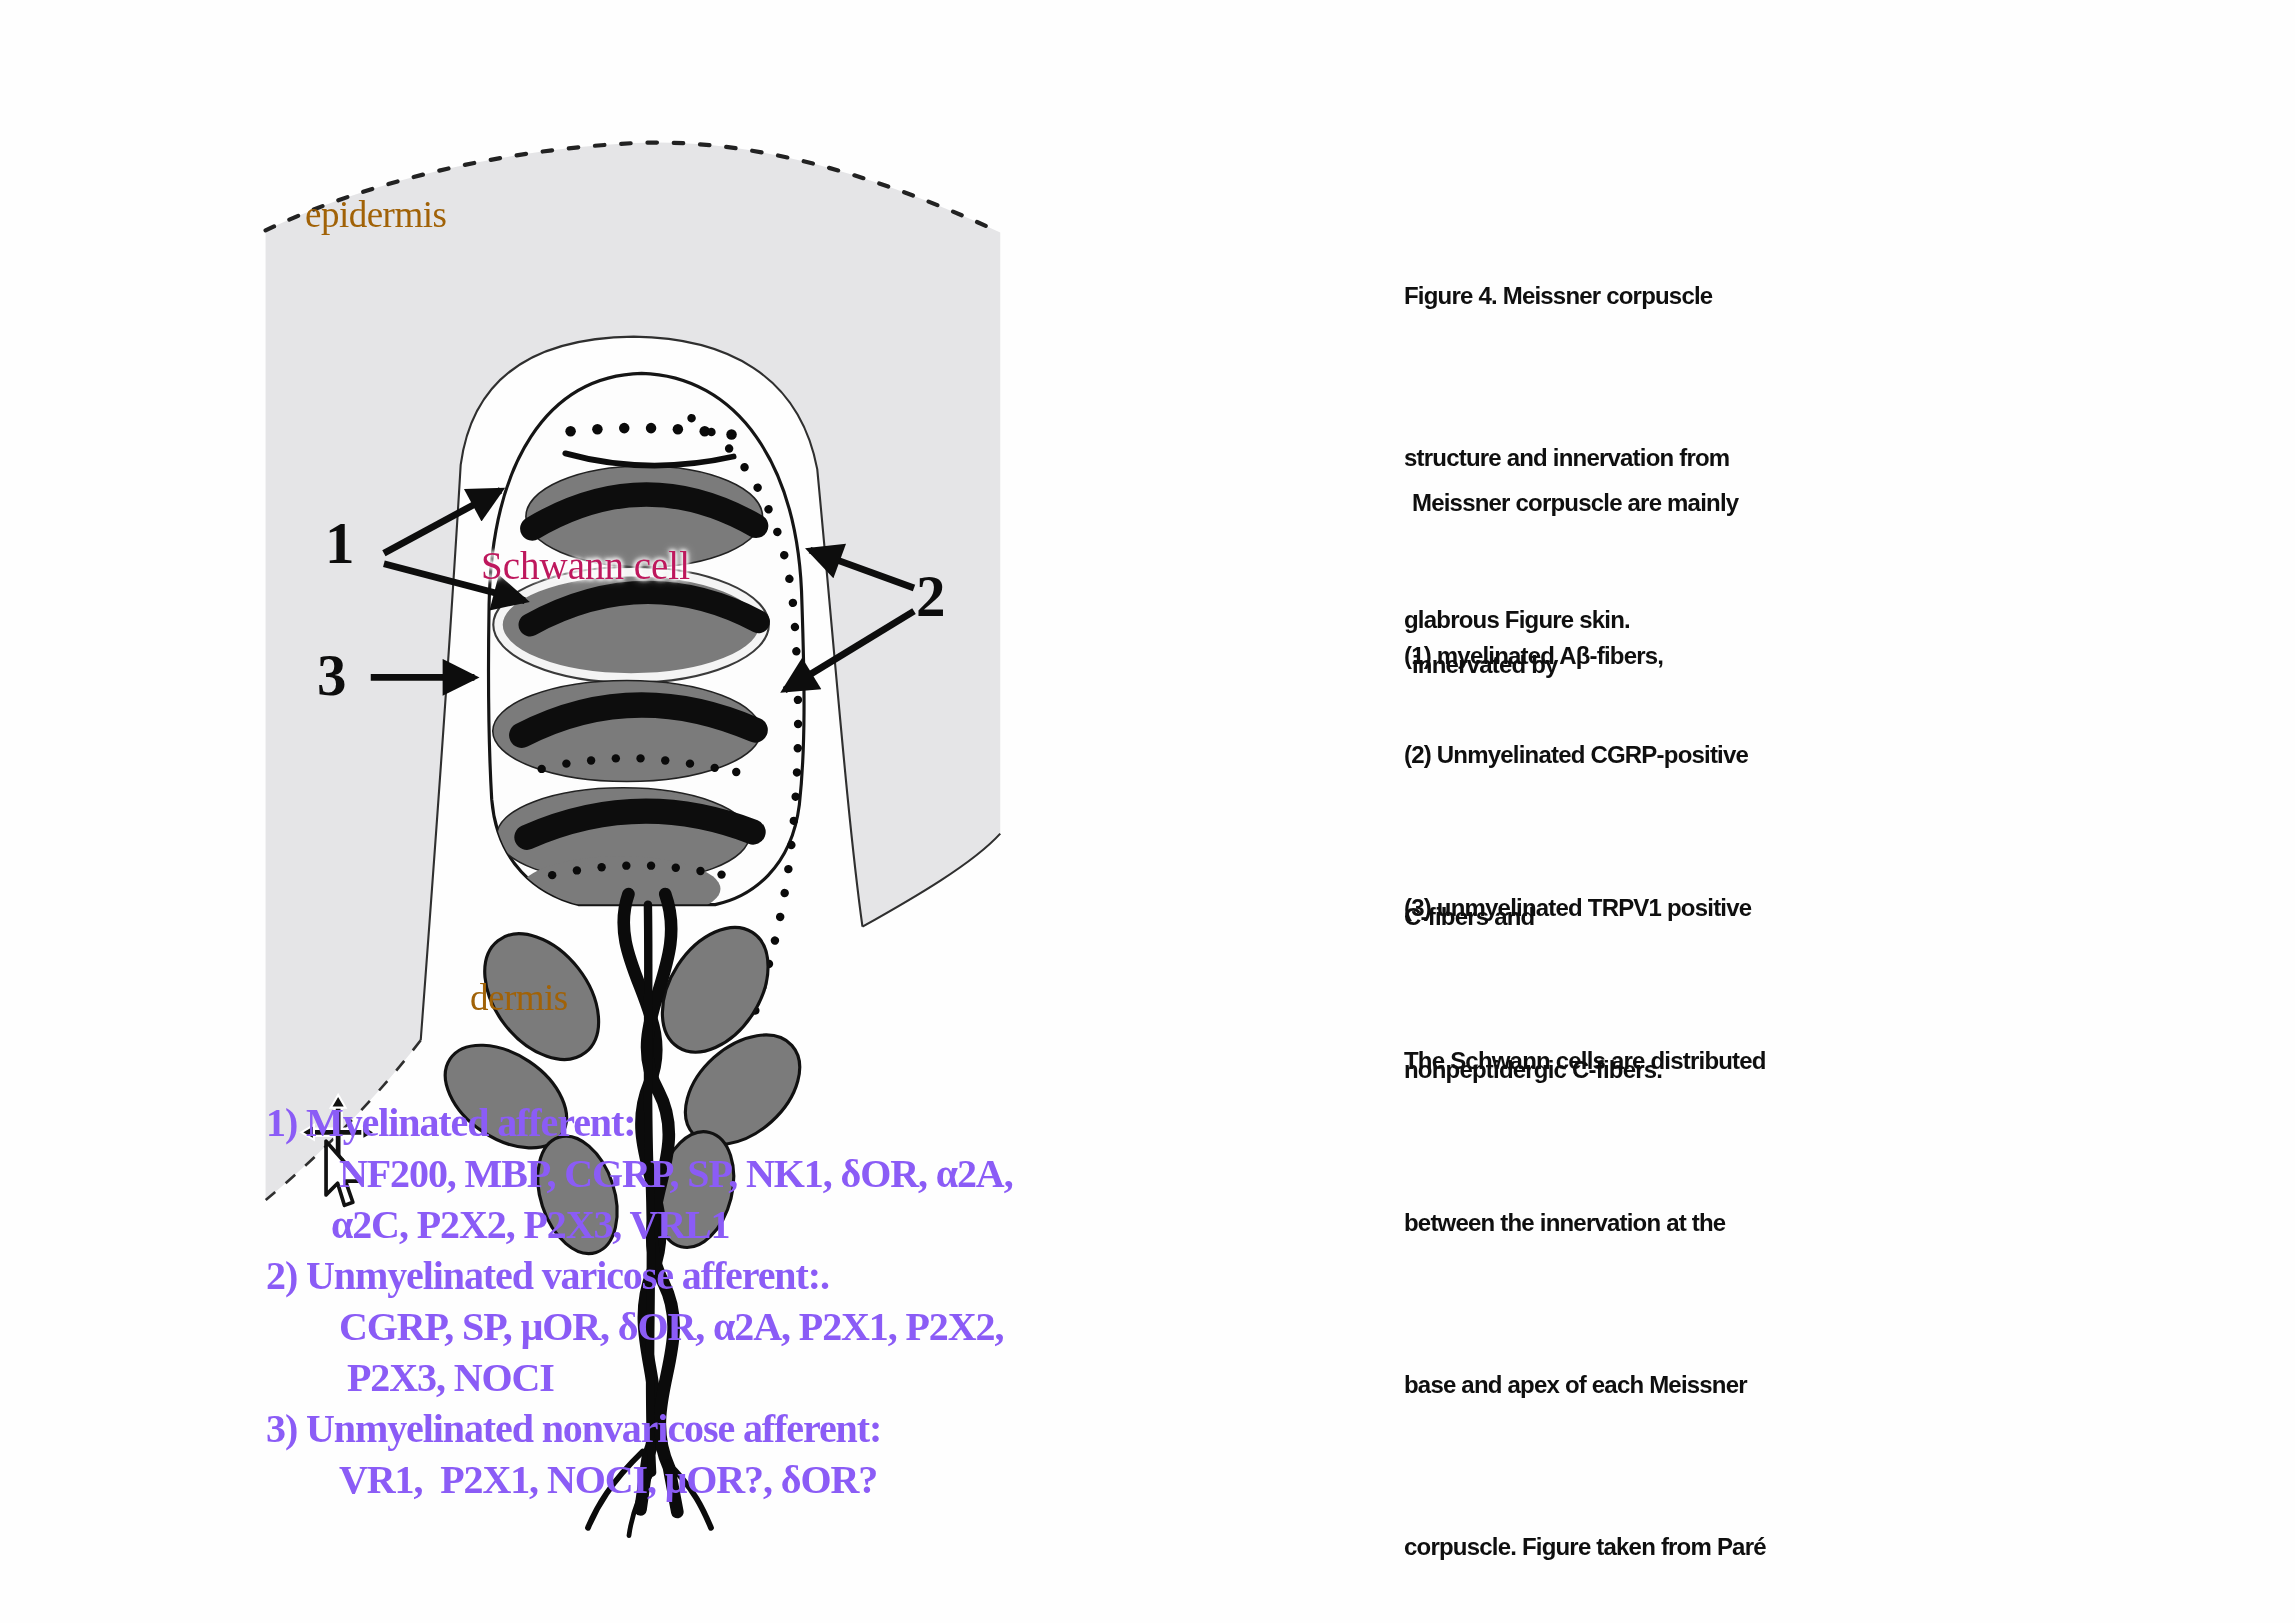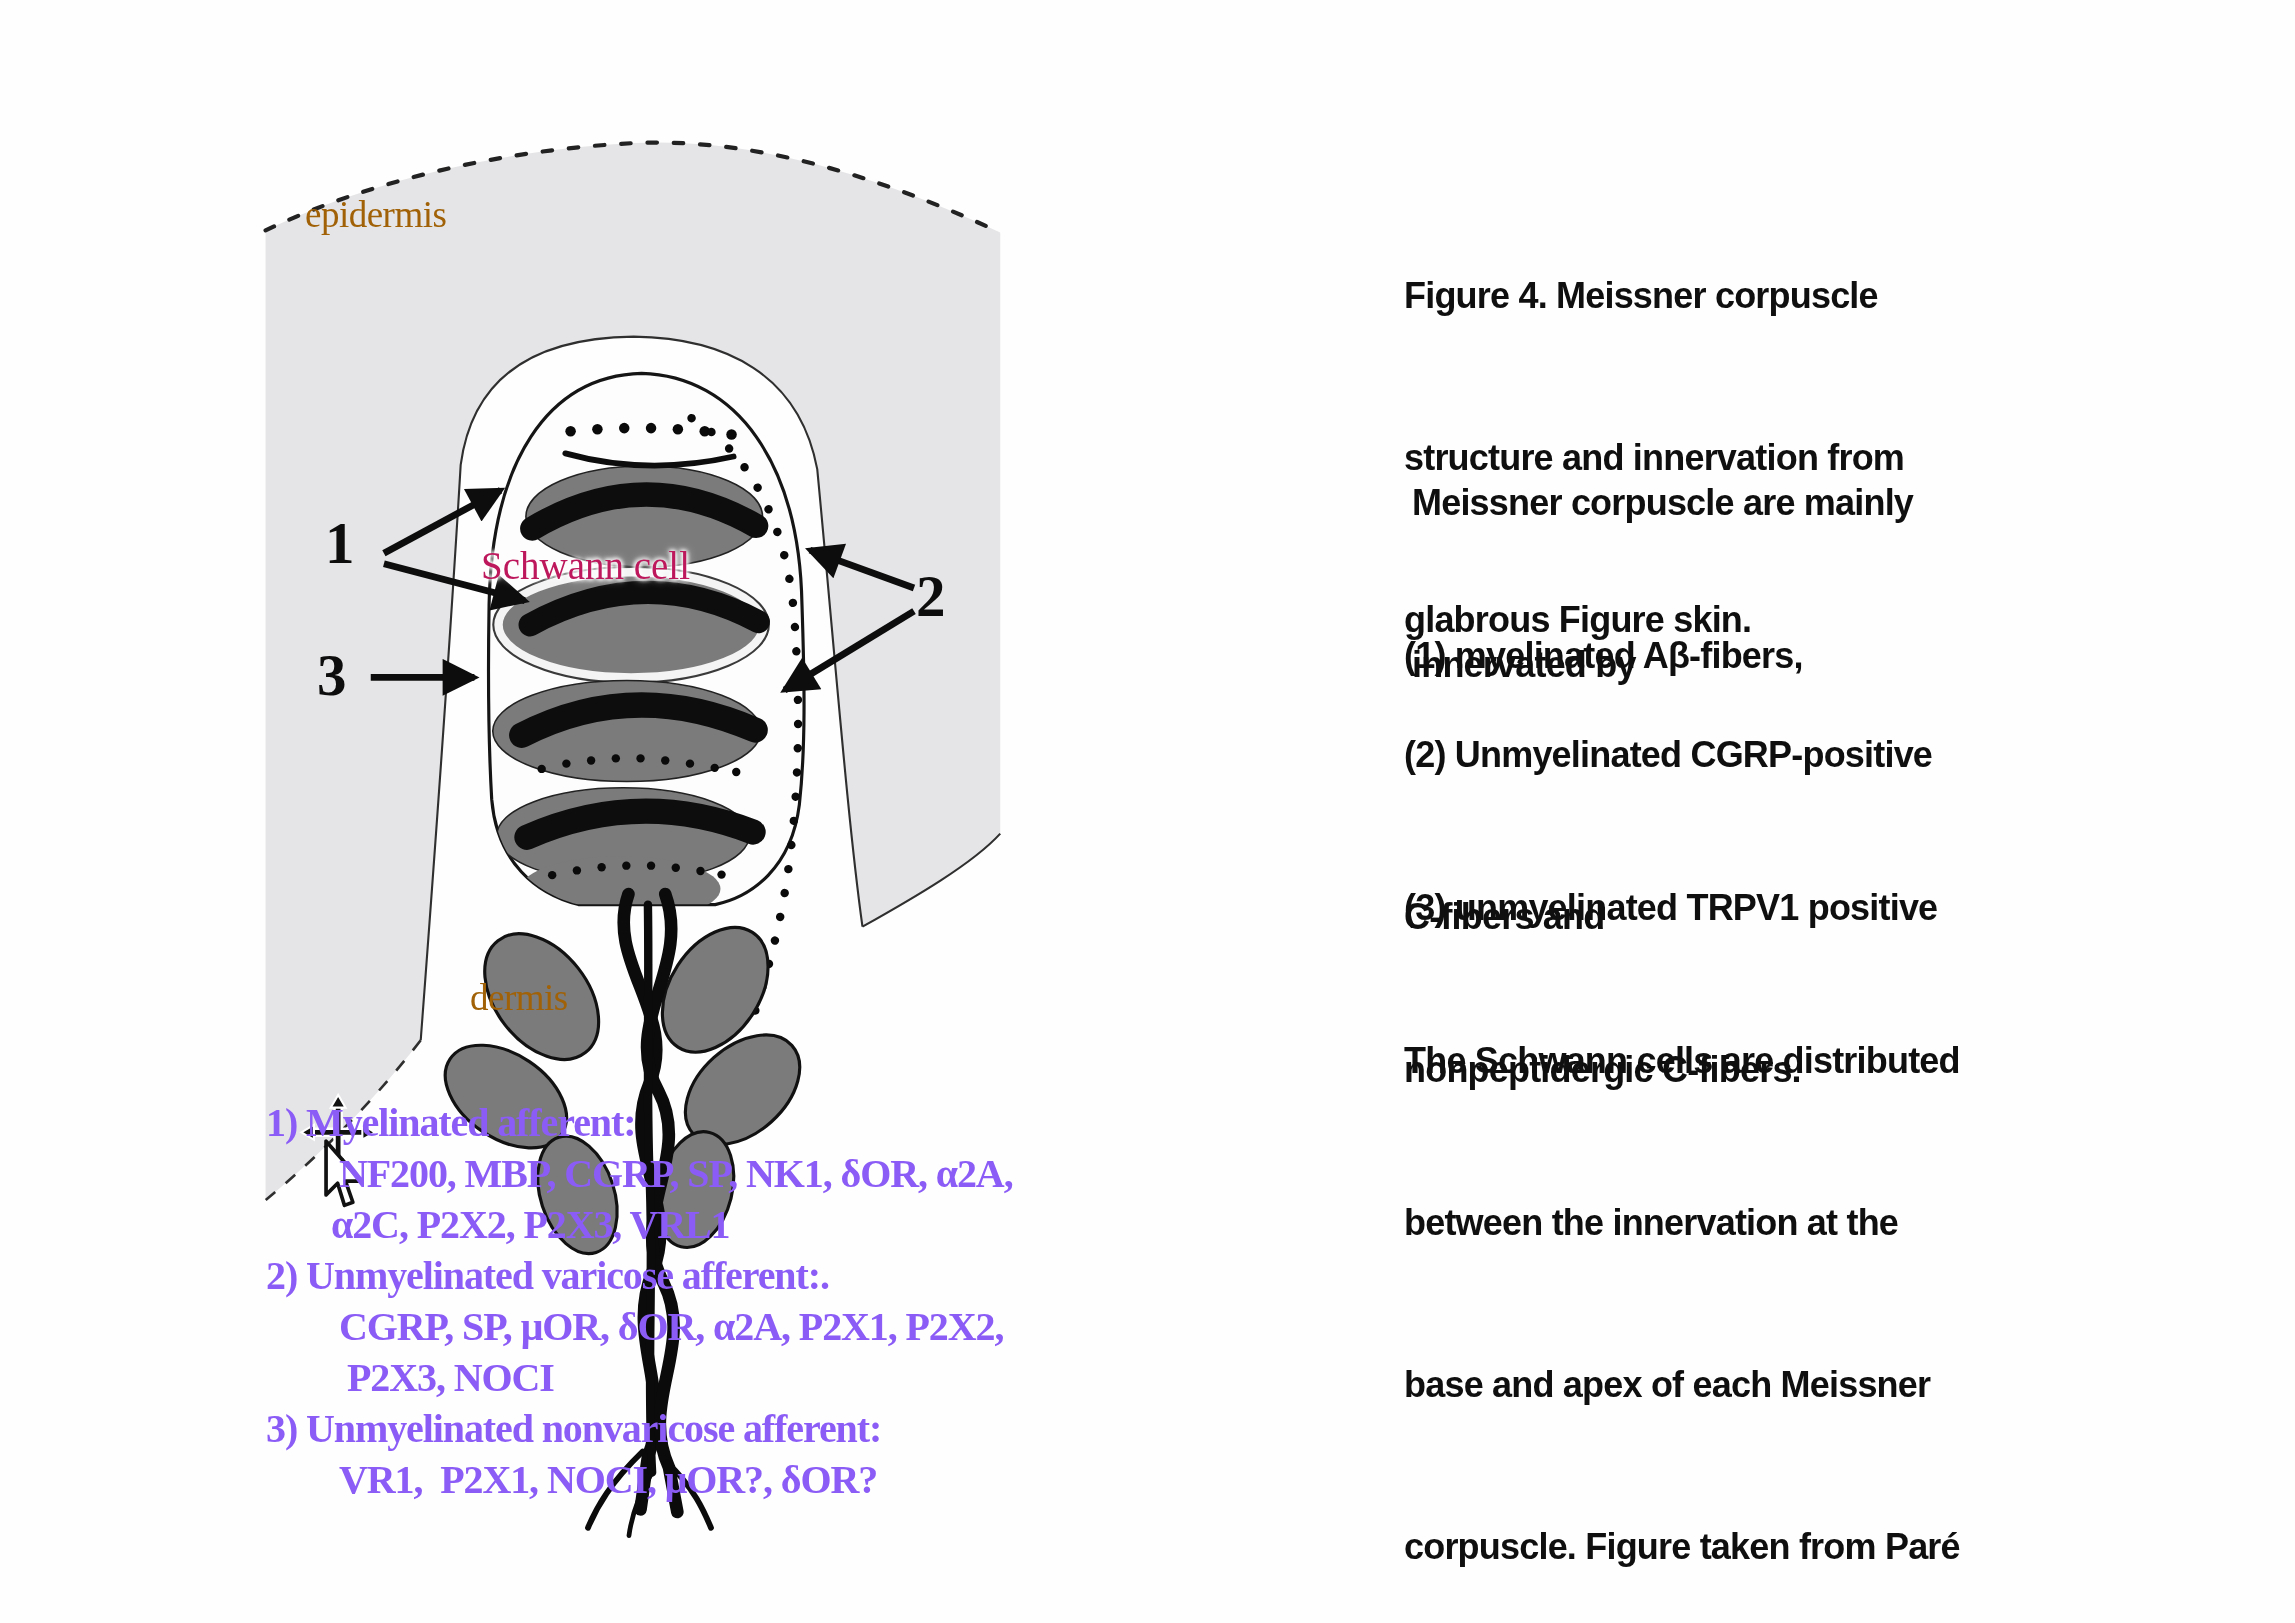--- a/index.html
+++ b/index.html
@@ -9,21 +9,21 @@
   .dlabel{position:absolute;color:#a16207;font-family:"Liberation Serif",serif;
           font-size:37px;letter-spacing:-0.5px;line-height:1;white-space:pre;}
   .dnum{position:absolute;color:#0d0d0d;font-family:"Liberation Serif",serif;
         font-weight:700;font-size:59px;line-height:1;}
   #schwann-label{position:absolute;left:481px;top:546px;font-size:39px;color:#be185d;
         font-family:"Liberation Serif",serif;letter-spacing:0;line-height:1;white-space:pre;
         text-shadow:0 0 5.3px #fff,0 0 9.5px #fff,1.1px 1.1px 4.2px #fff,-1.1px -1.1px 4.2px #fff;}
   .legend-line{position:absolute;color:#8b5cf6;font-family:"Liberation Serif",serif;
         font-weight:700;font-size:40px;letter-spacing:-1.1px;line-height:51px;white-space:pre;}
   .cap-par{position:absolute;left:1404px;width:684px;color:#0f0f0f;
-        font-family:"Liberation Sans",sans-serif;font-weight:700;font-size:36px;
+        font-family:"Liberation Sans",sans-serif;font-weight:700;font-size:24px;
         letter-spacing:-0.8px;line-height:54px;white-space:pre;}
 </style>
 </head>
 <body>
 
 <div id="screen">
 
   <svg id="diagram-svg" width="2295" height="1623" viewBox="0 0 4364 3086">
     <defs>
       <marker id="ah" viewBox="0 0 10 10" refX="8.6" refY="5" markerWidth="6.4" markerHeight="5.4" orient="auto">

